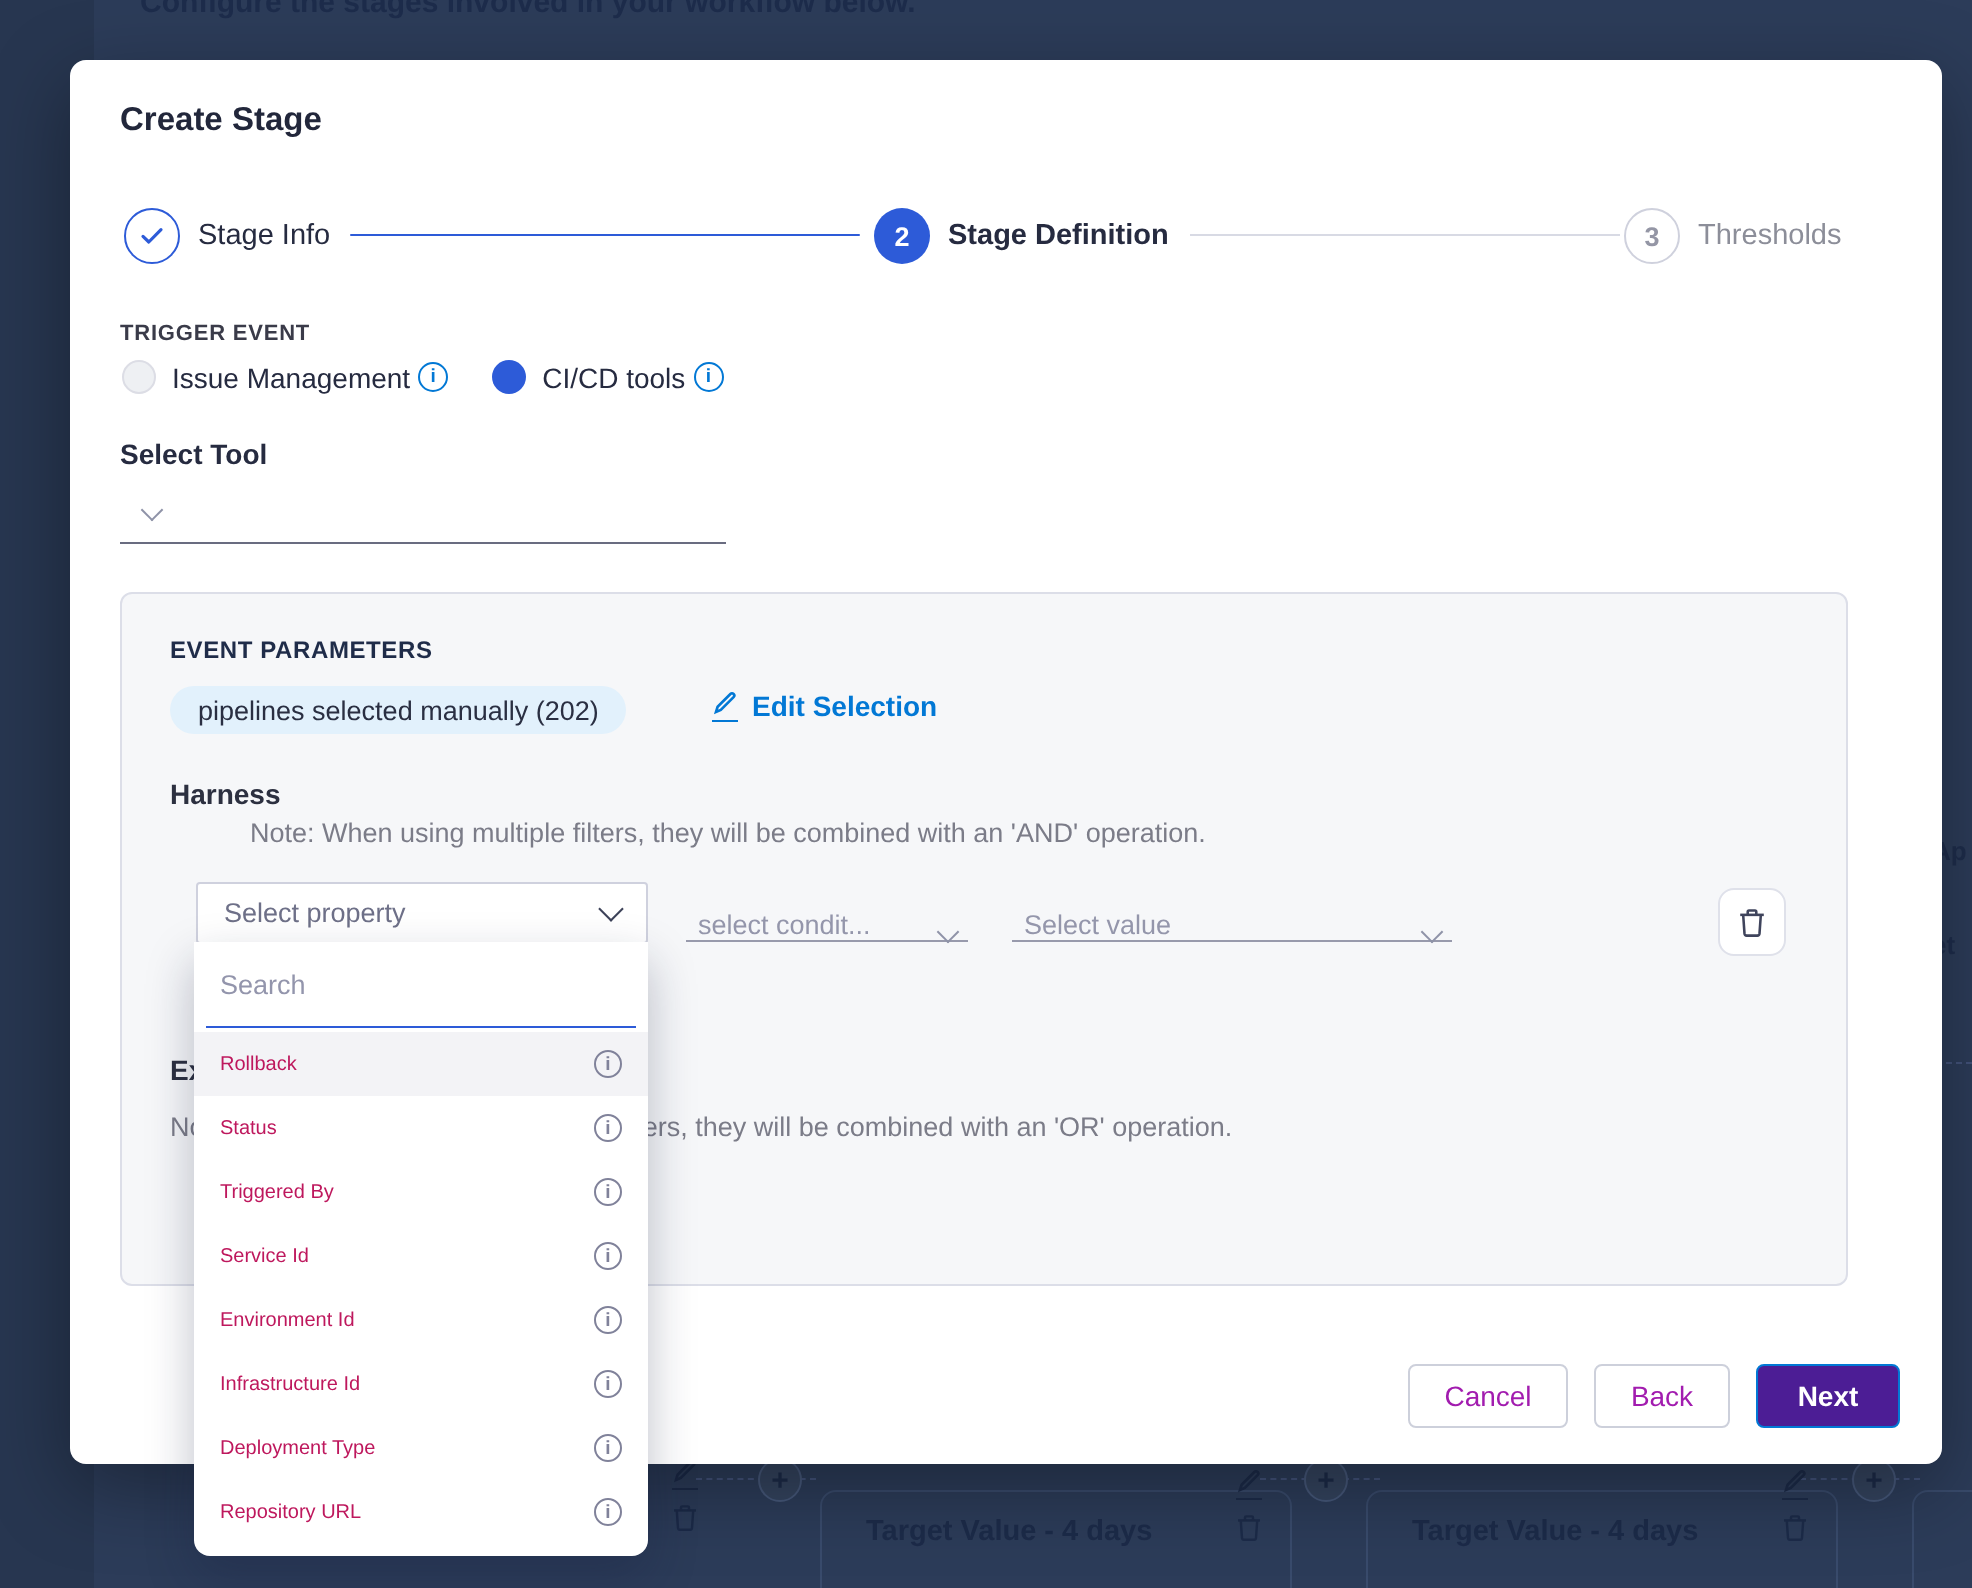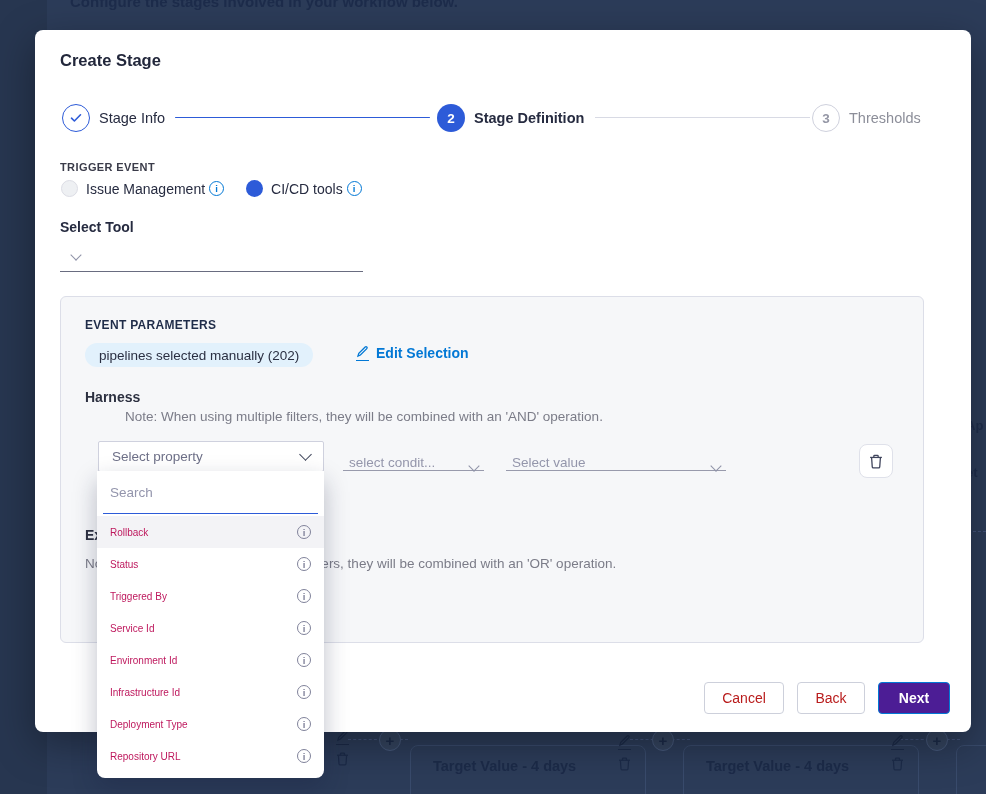--- a/index.html
+++ b/index.html
@@ -88,21 +88,21 @@
                    border-bottom:1.8px solid #2d5bd8;font-family:"Liberation Sans",sans-serif;
                    font-size:13.5px;color:#3c3e55;padding:0 7px;background:transparent;}
   .dd-search input::placeholder{color:#9395ac;}
   .dd-item{height:32px;display:flex;align-items:center;padding:0 13px;cursor:pointer;}
   .dd-item.hl{background:#f3f3f6;}
   .dd-item .lbl{flex:1;font-size:10px;color:#be185d;}
   
   .footer{position:absolute;top:652px;right:21px;display:flex;gap:13px;}
   .btn{height:32px;border-radius:4px;box-sizing:border-box;display:flex;align-items:center;justify-content:center;
        font-size:14px;cursor:pointer;}
-  .btn.ghost{background:#fff;border:1px solid #cdd0db;color:#b91c1c;font-weight:500;}
+  .btn.ghost{background:#fff;border:1px solid #cdd0db;color:#a21caf;font-weight:500;}
   .btn.primary{background:#4c1d95;color:#fff;font-weight:600;border:1px solid #0278d5;}
   .w-cancel{width:80px;} .w-back{width:68px;} .w-next{width:72px;}
   svg{display:block;}
 </style>
 </head>
 <body>
 
 <div class="stage">
 
   <div class="backdrop">

